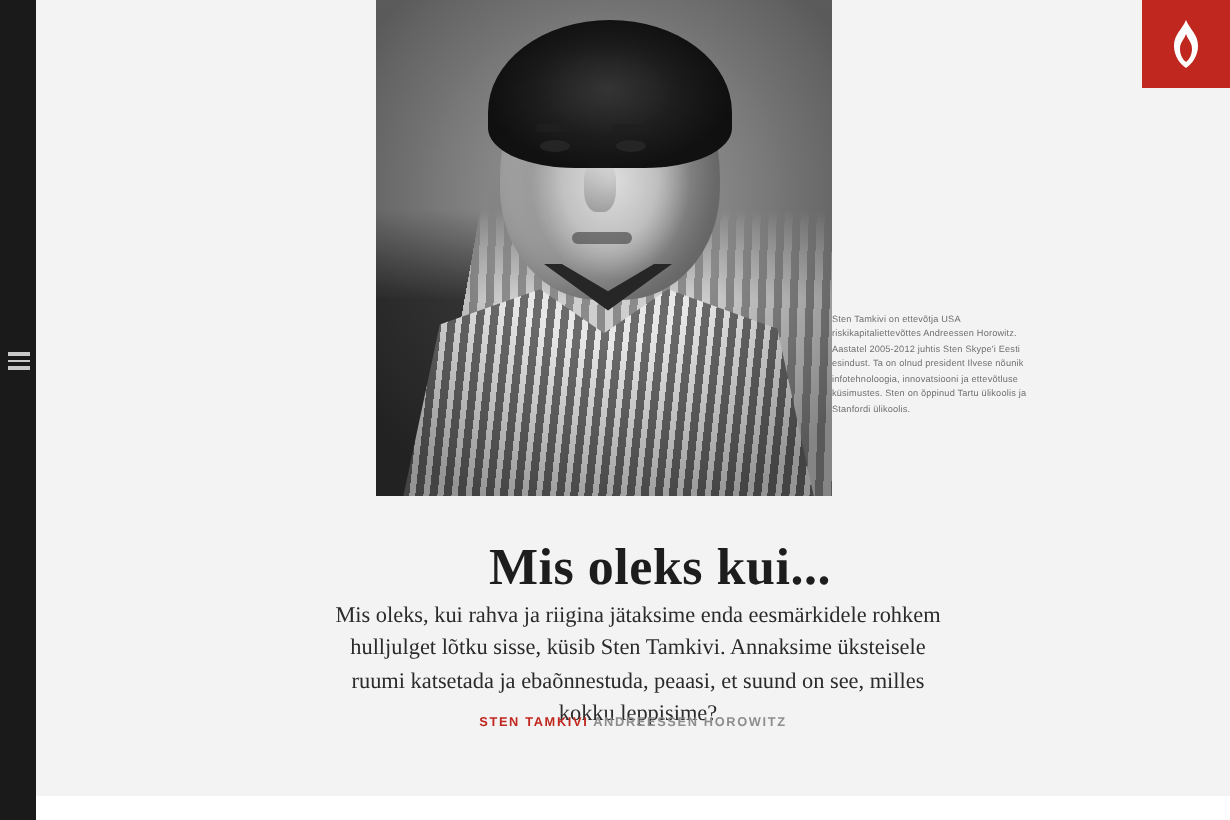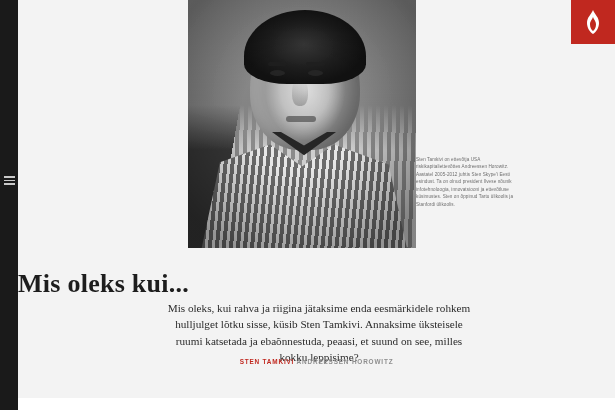--- a/index.html
+++ b/index.html
@@ -203,24 +203,26 @@
     letter-spacing: .02em;
     text-align: left;
   }
 
   
   .headline {
     position: absolute;
     left: 0;
     top: 252px;
     width: 528px;
+    text-align: center;
     font-family: "Liberation Serif", serif;
     font-size: 26px;
     color: #1d1d1d;
     letter-spacing: .01em;
+    padding-left: 48px;
   }
 
   
   .lede {
     position: absolute;
     left: 148px;
     top: 289px;
     width: 306px;
     text-align: center;
     font-family: "Liberation Serif", serif;

